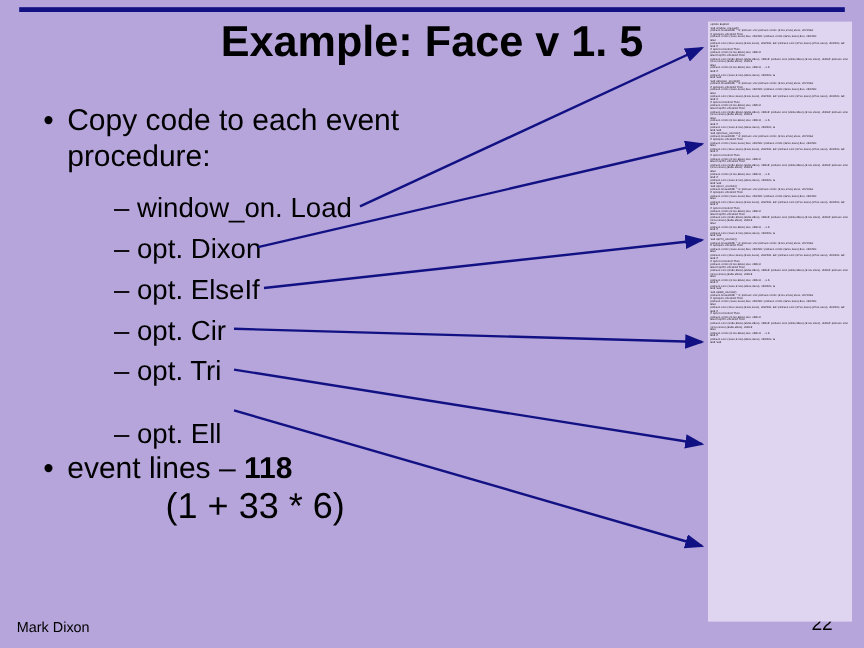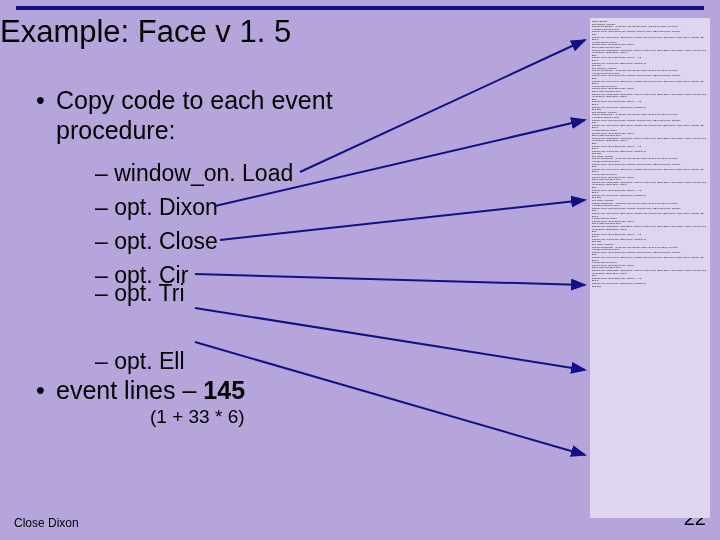--- a/index.html
+++ b/index.html
@@ -1,55 +1,55 @@
 <!DOCTYPE html>
 <html><head>
 <meta charset="utf-8">
 <style>
   html,body{margin:0;padding:0}
   body{width:720px;height:540px;background:#b6a5da;font-family:Arial,Helvetica,sans-serif;position:relative;color:#000}
   .top-rule{position:absolute;left:16px;top:6px;width:688px;height:4px;background:#111184}
-  .title{position:absolute;left:0;top:14px;width:720px;font-size:31px;font-weight:normal}
+  .title{position:absolute;left:0;top:14px;width:720px;text-align:center;font-size:36px;font-weight:bold}
   .bullet1{position:absolute;left:56px;font-size:25px}
   .bullet1 .dot{position:absolute;left:-20px}
   .b-copy1{top:86px}
   .b-copy2{top:116px}
   .dash{position:absolute;left:95px;font-size:23px}
   .dash::before{content:"– ";}
-  .d1{top:160px}.d2{top:194px}.d3{top:228px}.d4{top:262px}.d5{top:280px}.d6{top:348px}
+  .d1{top:160px}.d2{top:194px}.d3{top:228px}.d4{top:262px}.d5{top:296px}.d6{top:348px}
   .b-total{top:376px}
-  .b-formula{position:absolute;left:150px;top:406px;font-size:19px}
+  .b-formula{position:absolute;left:138px;top:406px;font-size:30px}
   .footer-l{position:absolute;left:14px;bottom:10px;font-size:12px}
-  .footer-r{position:absolute;right:14px;bottom:10px;font-size:20px}
+  .footer-r{position:absolute;right:26px;bottom:10px;font-size:16px}
   .code-panel{position:absolute;right:10px;top:18px;width:120px;height:500px;background:#e0d5f0;overflow:hidden}
   .code-panel pre{margin:2px;font-family:Arial,Helvetica,sans-serif;font-size:2.2px;line-height:2.6px;letter-spacing:0.1px;white-space:pre-wrap;word-wrap:break-word}
   svg.arrows{position:absolute;left:0;top:0;width:720px;height:540px;pointer-events:none}
   .arrow{stroke:#111184;stroke-width:2;fill:none}
   .arrowhead{fill:#111184}
 </style>
 </head>
 <body>
 
 <div class="top-rule"></div>
 <div class="title">Example: Face v 1. 5</div>
 
 <div class="bullet1 b-copy1"><span class="dot">•</span><span>Copy code to each event</span></div>
 <div class="bullet1 b-copy2"><span>procedure:</span></div>
 
 <div class="dash d1"><span>window_on. Load</span></div>
 <div class="dash d2"><span>opt. Dixon</span></div>
-<div class="dash d3"><span>opt. Close</span></div>
+<div class="dash d3"><span>opt. ElseIf</span></div>
 <div class="dash d4"><span>opt. Cir</span></div>
 <div class="dash d5"><span>opt. Tri</span></div>
 <div class="dash d6"><span>opt. Ell</span></div>
 
-<div class="bullet1 b-total"><span class="dot">•</span><span>event lines – </span><b>145</b></div>
+<div class="bullet1 b-total"><span class="dot">•</span><span>event lines – </span><b>118</b></div>
 <div class="b-formula">(1 + 33 * 6)</div>
 
-<div class="footer-l">Close Dixon</div>
+<div class="footer-l">Mark Dixon</div>
 <div class="footer-r">22</div>
 
 <div class="code-panel">
   <pre>Option Explicit
 Sub window_onLoad()
 picFace.DrawWidth = 2: picFace.Cls: picFace.Circle (2400,2400),2000, vbYellow
 If optOpen.Checked Then
 picFace.Circle (1600,1600),500, vbWhite: picFace.Circle (3200,1600),500, vbWhite
 Else
 picFace.Line (1100,1600)-(2100,1600), vbWhite, BF: picFace.Line (2700,1600)-(3700,1600), vbWhite, BF

